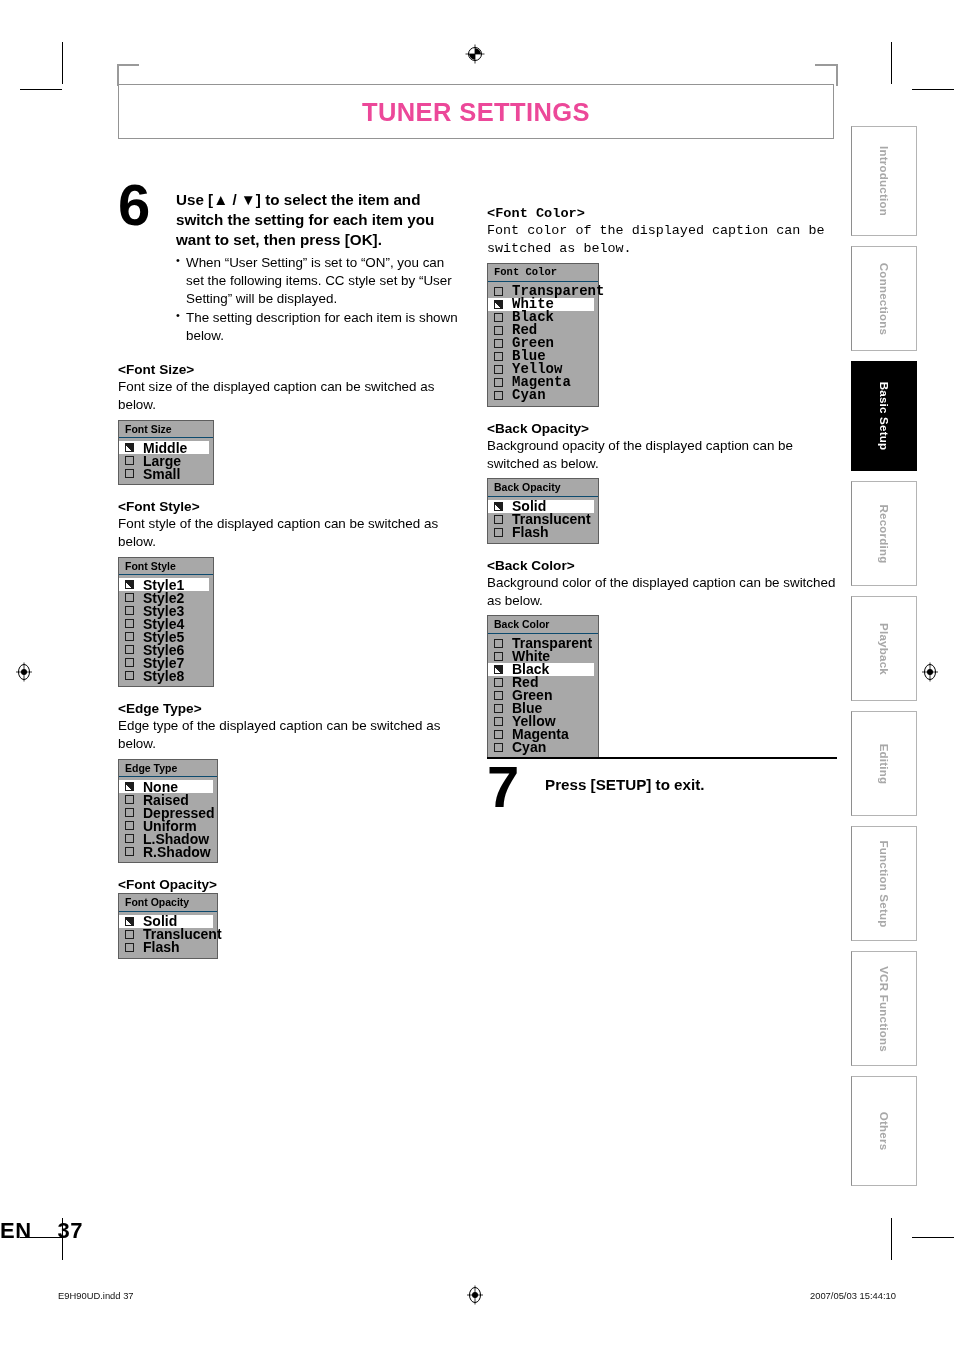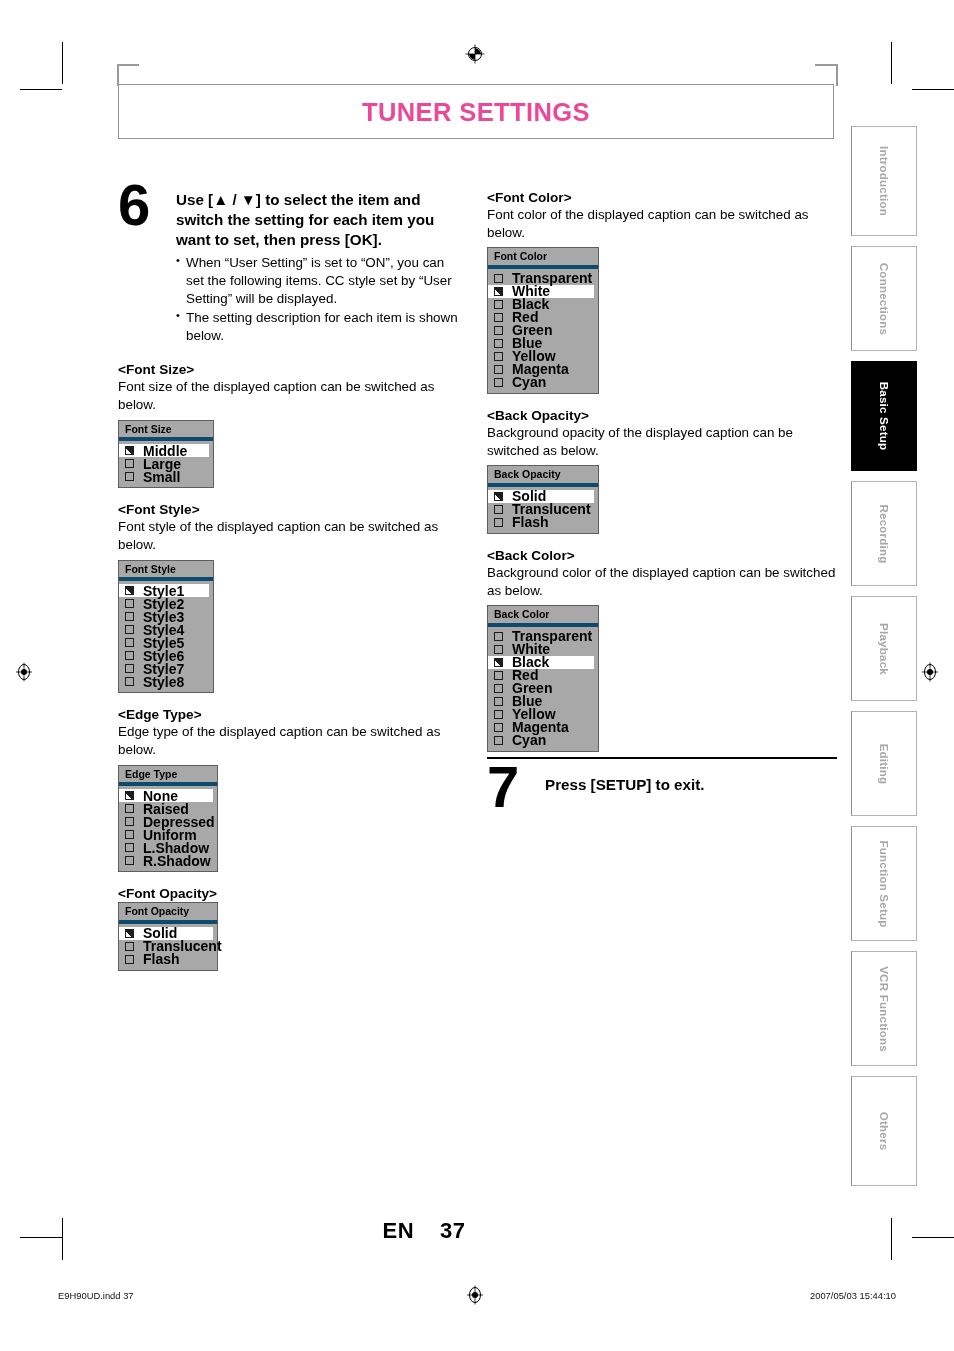--- a/index.html
+++ b/index.html
@@ -116,21 +116,21 @@
 
   
   .osd {
     display: inline-block;
     border: 1px solid #5e5e5e;
     background: #a8a8a8;
     box-sizing: border-box;
   }
   .osd-title {
     background: #a8a8a8;
-    border-bottom: 4px solid #0c4a6e;
+    border-bottom: 1px solid #0c4a6e;
     font-size: 10.5px;
     font-weight: bold;
     color: #000;
     padding: 2px 6px 2px 6px;
     line-height: 1.2;
   }
   .osd-body { padding: 3px 0 4px 0; }
   .osd-row {
     display: flex;
     align-items: center;
@@ -196,21 +196,21 @@
     color: #a8a8a8;
     letter-spacing: 0.2px;
   }
   .tab.active span { color: #ffffff; }
 
   
   .page-foot {
     position: absolute;
     left: 0; top: 1218px;
     width: 848px;
-    text-align: center;
+    text-align: left;
     font-size: 22px;
     font-weight: bold;
     letter-spacing: 0.5px;
   }
   .page-foot .en { margin-right: 26px; }
 
   .print-foot {
     position: absolute;
     top: 1290px;
     font-size: 9.4px;
@@ -401,21 +401,21 @@
           <span class="lbl">Flash</span>
         </div>
       </div>
     </div>
   </div>
 
 </div>
 
 <div class="col-right">
 
-  <div class="sect" style="margin-top:0;">
+  <div class="sect" style="margin-top:16px;font-family:Liberation Mono, monospace;">
     <p class="sect-title">&lt;Font Color&gt;</p>
     <p class="sect-desc">Font color of the displayed caption can be switched as below.</p>
     <div class="osd w-lg">
       <div class="osd-title">Font Color</div>
       <div class="osd-body">
         <div class="osd-row">
           <span class="cb"></span>
           <span class="lbl">Transparent</span>
         </div>
         <div class="osd-row on">

